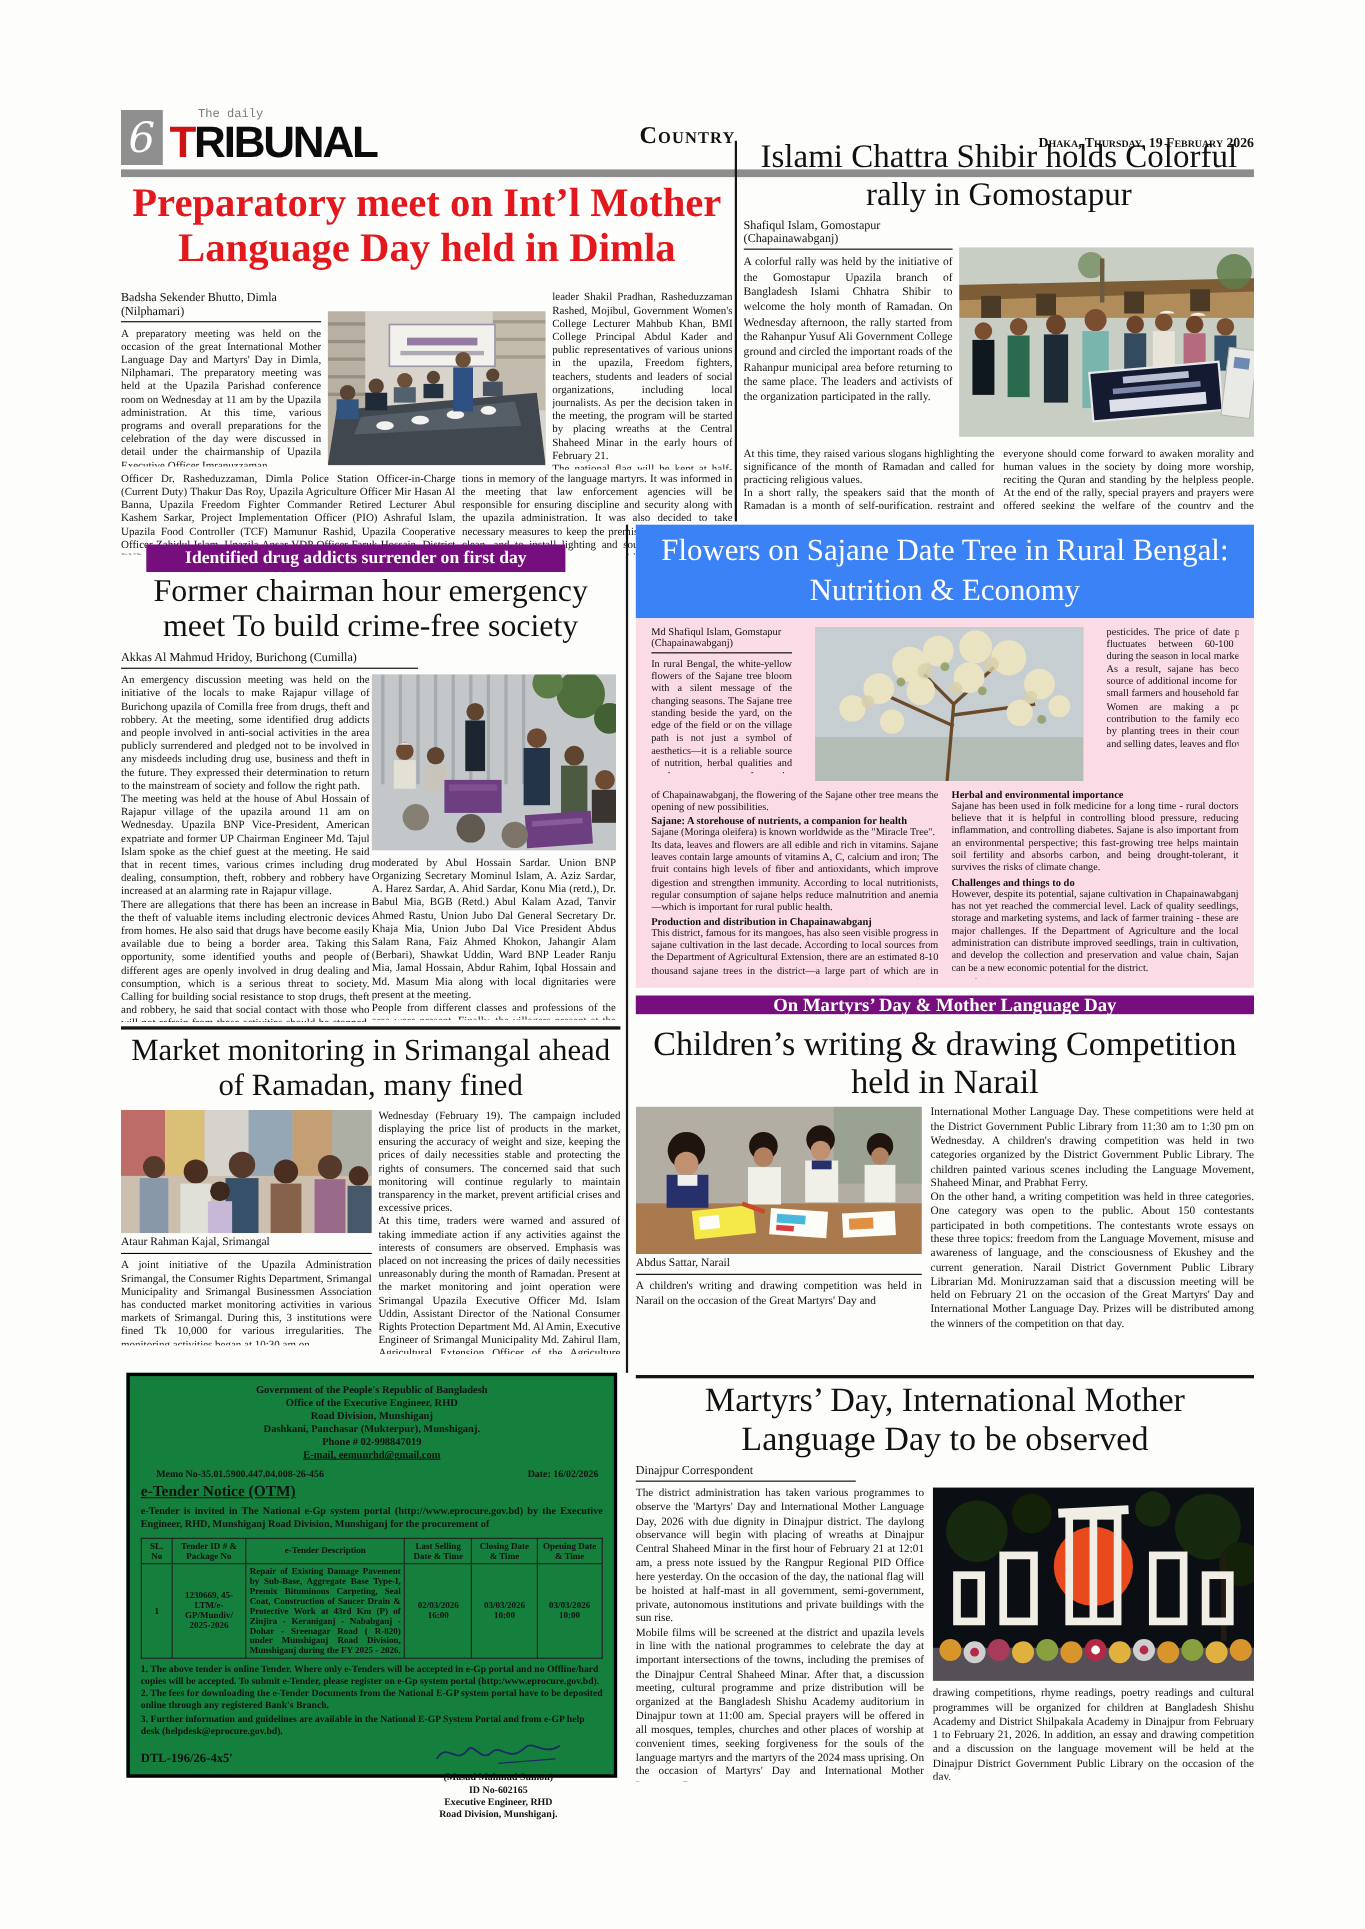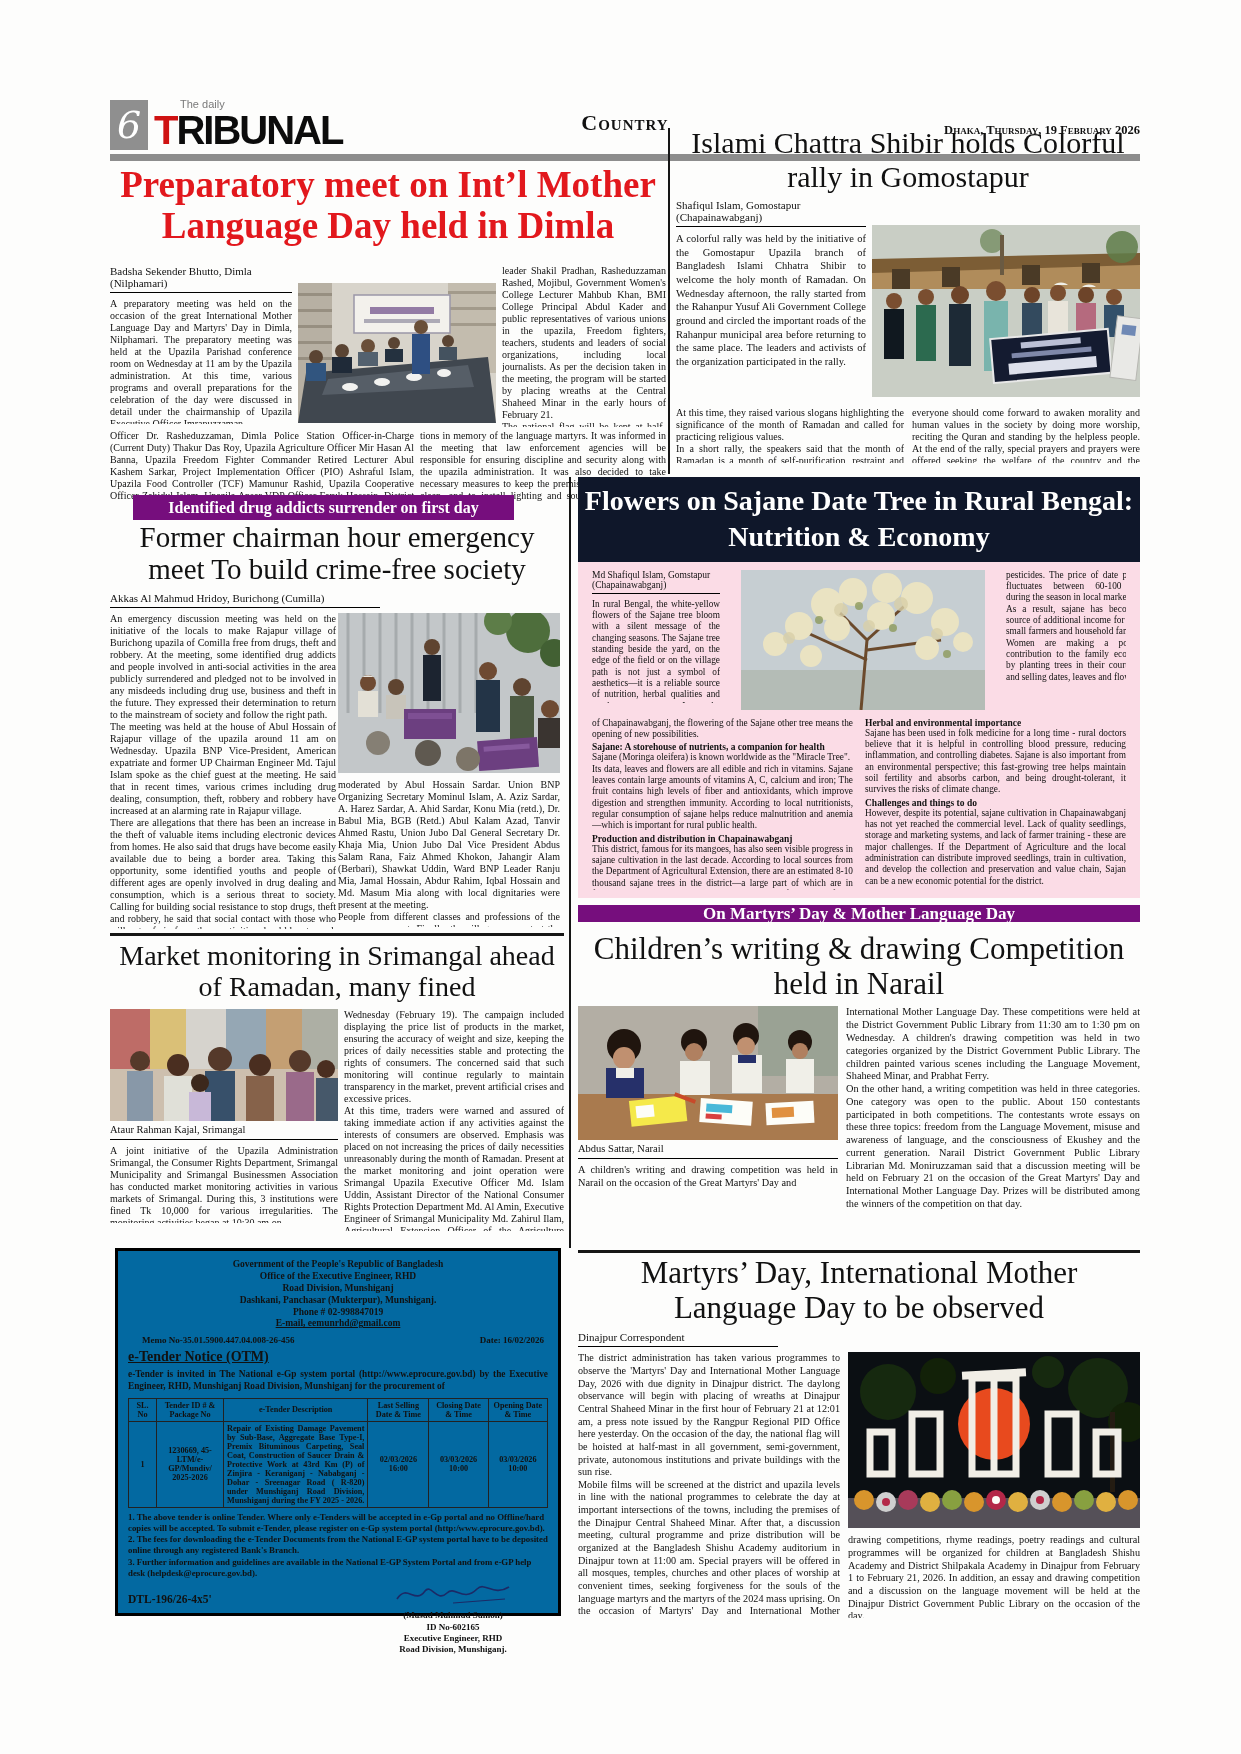--- a/index.html
+++ b/index.html
@@ -2,21 +2,21 @@
 <html><head>
 <meta charset="utf-8">
 <style>
   html,body{margin:0;padding:0;background:#e9e9e9;}
   .page{position:relative;width:1241px;height:1754px;background:#fdfdfc;font-family:"Liberation Serif",serif;color:#111;overflow:hidden;}
   .abs{position:absolute;}
   
   .hdr{display:flex;align-items:flex-end;}
   .pagebox{width:38px;height:50px;background:#8f8f8f;color:#fff;font-size:38px;font-style:italic;display:flex;align-items:center;justify-content:center;font-family:"DejaVu Serif",serif;}
   .brand{margin-left:6px;line-height:1;}
-  .brand .top{font-size:11px;color:#7a7a7a;font-family:Liberation Sans, sans-serif;margin-left:26px;}
+  .brand .top{font-size:11px;color:#7a7a7a;font-family:Liberation Mono, monospace;margin-left:26px;}
   .brand .word{font-size:40px;font-weight:bold;letter-spacing:-2px;font-family:"Liberation Sans",sans-serif;color:#0c0c0c;}
   .brand .word::first-letter{color:#cf1212;}
   .section{font-variant:small-caps;font-weight:bold;font-size:22px;letter-spacing:1px;}
   .dateline{font-variant:small-caps;font-weight:bold;font-size:12.5px;}
   .graybar{background:#8d8d8d;}
   .vrule{background:#161616;}
   .hrule{background:#161616;}
   
   .hl{font-family:"Liberation Serif",serif;text-align:center;line-height:1.12;}
   .hl.red{color:#e2181d;font-weight:bold;}
@@ -25,31 +25,31 @@
   .caption{font-size:10.5px;padding:3px 0 4px 0;border-bottom:1.5px solid #000;margin-bottom:5px;}
   .banner{color:#fff;background:#760e7d;font-weight:bold;display:flex;align-items:center;justify-content:center;font-size:16px;}
   .photo{overflow:hidden;background:#ccc;}
   .photo svg{display:block;width:100%;height:100%;}
   
   .d-row1{display:grid;grid-template-columns:182px 198px 164px;gap:6px;height:162px;overflow:hidden;margin-top:18px;}
   .d-row2{display:grid;grid-template-columns:304px 246px;gap:6px;height:74px;overflow:hidden;margin-top:3px;}
   .g-row1{display:grid;grid-template-columns:190px 268px;gap:6px;height:205px;overflow:hidden;margin-top:6px;}
   .g-row2{display:grid;grid-template-columns:228px 228px;gap:8px;height:56px;overflow:hidden;margin-top:3px;}
   .c-row{display:grid;grid-template-columns:226px 222px;gap:2px;height:316px;overflow:hidden;margin-top:4px;}
-  .s-banner{background:#0f172a;color:#fff;font-weight:bold;text-align:center;font-size:28px;line-height:1.3;padding:6px 4px;}
+  .s-banner{background:#3b82f6;color:#fff;font-weight:normal;text-align:center;font-size:28px;line-height:1.3;padding:6px 4px;}
   .s-body{background:#fbdce6;padding:8px 14px 8px 14px;}
   .s-row1{display:grid;grid-template-columns:128px 244px 142px;gap:21px;height:142px;overflow:hidden;}
   .s-row2{display:grid;grid-template-columns:1fr 1fr;gap:12px;height:172px;overflow:hidden;margin-top:6px;}
   .s-text{font-size:9.3px;line-height:1.22;text-align:justify;white-space:pre-line;overflow:hidden;}
   .s-h{font-weight:bold;font-size:9.5px;margin-top:2px;}
   .m-row{display:grid;grid-template-columns:228px 220px;gap:6px;height:222px;overflow:hidden;margin-top:6px;}
   .n-row{display:grid;grid-template-columns:260px 294px;gap:8px;height:238px;overflow:hidden;margin-top:5px;}
   .dj-row{display:grid;grid-template-columns:262px 292px;gap:8px;height:268px;overflow:hidden;margin-top:4px;}
   
-  .tender{border:3.5px solid #000;background:#0369a1;padding:8px 10px;font-weight:bold;}
+  .tender{border:3.5px solid #000;background:#15803d;padding:8px 10px;font-weight:bold;}
   .t-org{font-size:9.5px;text-align:center;line-height:1.25;white-space:pre-line;}
   .t-email{font-size:9.5px;text-align:center;text-decoration:underline;}
   .t-memo{display:flex;justify-content:space-between;font-size:9px;margin:7px 4px 2px 14px;}
   .t-title{text-align:left;font-size:14px;text-decoration:underline;margin:4px 0;}
   .t-intro{font-size:9.3px;text-align:justify;line-height:1.2;}
   table.t-tbl{border-collapse:collapse;margin:6px auto 4px auto;}
   .t-tbl th,.t-tbl td{border:1px solid #222;font-size:8.2px;padding:2px 3px;vertical-align:middle;}
   .t-tbl th{text-align:center;}
   .t-notes{font-size:8.8px;line-height:1.28;white-space:pre-line;margin-top:3px;}
   .t-sig{width:190px;margin-left:auto;text-align:center;font-size:9px;line-height:1.25;margin-top:2px;}

